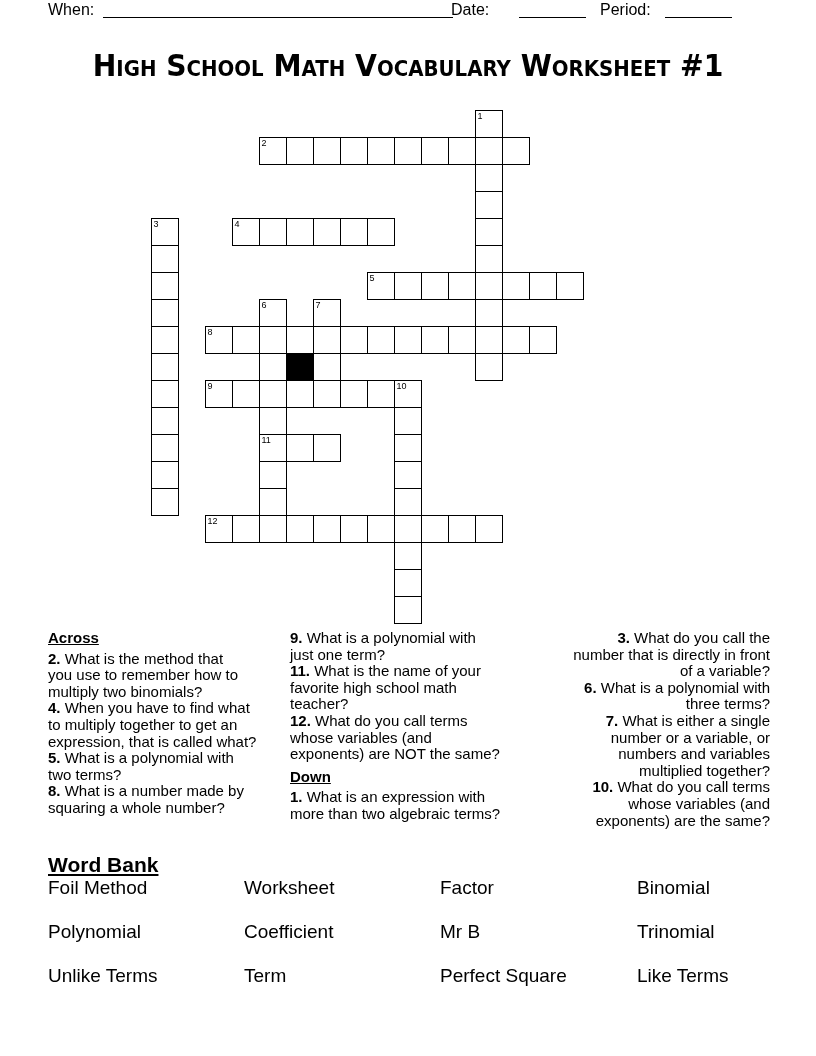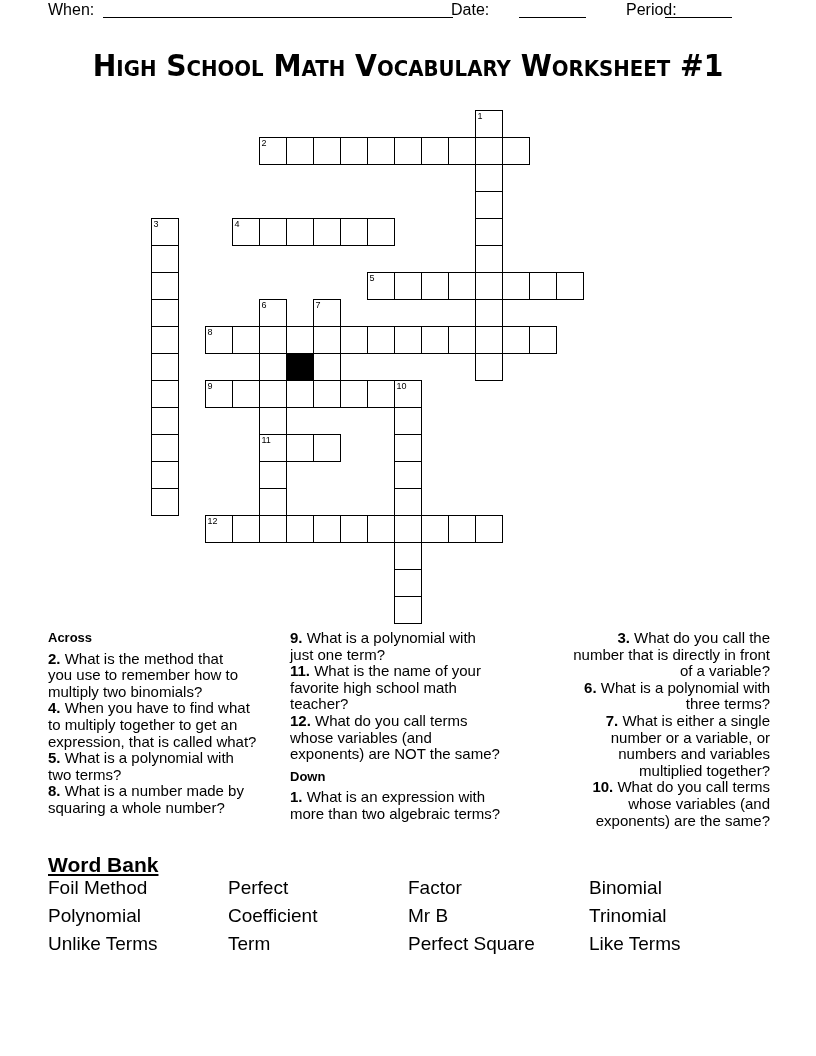--- a/index.html
+++ b/index.html
@@ -8,21 +8,21 @@
     width:816px; height:1056px;
     position:relative;
     font-family:"Liberation Sans", sans-serif;
     color:#000;
     overflow:hidden;
   }
   
   .hdr-label { position:absolute; top:1px; font-size:16px; line-height:18px; }
   #name-label   { left:48px; }
   #date-label   { left:451px; }
-  #period-label { left:626px; }
+  #period-label { left:600px; }
   .blank-line { position:absolute; top:17px; height:0; border-bottom:1.6px solid #000; }
   #name-line   { left:103px; width:350px; }
   #date-line   { left:519px; width:67px; }
   #period-line { left:665px; width:67px; }
 
   
   #page-title {
     position:absolute; top:48px; left:0; width:816px;
     text-align:center;
     font-family:"DejaVu Sans", sans-serif;
@@ -50,37 +50,38 @@
 
   
   .clue-col {
     position:absolute; top:630px; width:237px;
     font-size:15px; line-height:16.6px;
   }
   #clue-col-1 { left:48px; }
   #clue-col-2 { left:290px; }
   #clue-col-3 { left:533px;text-align:right; }
   .clue-heading {
-    font-weight:bold; 
-    font-size:13px; margin:0 0 4px 0;
+    font-weight:bold; text-decoration:underline;
+    font-size:15px; margin:0 0 4px 0;
   }
   .clue-heading.mid { margin-top:6px; }
   .clue { white-space:pre-line; }
   .clue b { font-weight:bold; }
 
   
   #wordbank-heading {
     position:absolute; left:48px; top:845px;
     font-size:21px; font-weight:bold; text-decoration:underline;margin-top:8px;
   }
   #wordbank-grid {
     position:absolute; left:48px; top:874px; width:720px;
     display:grid;
     grid-template-columns:180px 180px 181px auto;
     grid-auto-rows:28px;
+    gap:16px;
   }
   .wb-word { font-size:19px; line-height:28px; white-space:nowrap; }
 </style>
 </head>
 <body>
 
 <div class="page">
 
   <span class="hdr-label" id="name-label">When:</span>
   <div class="blank-line" id="name-line"></div>
@@ -247,21 +248,21 @@
 numbers and variables
 multiplied together?</div>
       <div class="clue"><b>10. </b>What do you call terms
 whose variables (and
 exponents) are the same?</div>
     </div>
 
   <div id="wordbank-heading">Word Bank</div>
   <div id="wordbank-grid">
       <div class="wb-word">Foil Method</div>
-      <div class="wb-word">Perfect</div>
+      <div class="wb-word">Worksheet</div>
       <div class="wb-word">Factor</div>
       <div class="wb-word">Binomial</div>
       <div class="wb-word">Polynomial</div>
       <div class="wb-word">Coefficient</div>
       <div class="wb-word">Mr B</div>
       <div class="wb-word">Trinomial</div>
       <div class="wb-word">Unlike Terms</div>
       <div class="wb-word">Term</div>
       <div class="wb-word">Perfect Square</div>
       <div class="wb-word">Like Terms</div>

